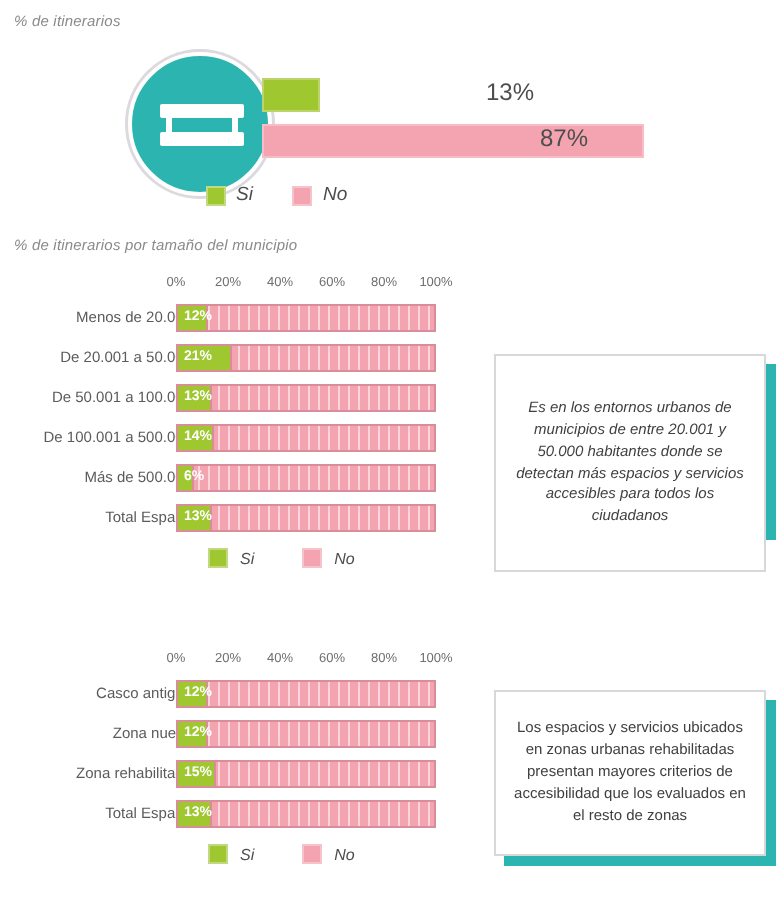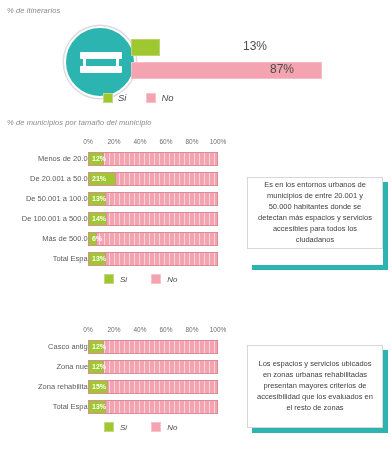--- a/index.html
+++ b/index.html
@@ -215,21 +215,21 @@
     text-align: center;
     padding: 9px 8px;
     display: flex;
     align-items: center;
     justify-content: center;
   }
   .callout-shadow {
     position: absolute;
     background: #2cb5b0;
   }
-  #callout-1 { left: 247px; top: 177px; width: 136px; height: 72px; }
+  #callout-1 { left: 247px; top: 177px; width: 136px; height: 109px; font-style: italic; }
   #callout-1-shadow-r { left: 383px; top: 182px; width: 5px; height: 88px; }
   #callout-1-shadow-b { left: 252px; top: 265px; width: 136px; height: 5px; }
 
   #callout-2 { left: 247px; top: 345px; width: 136px; height: 83px; }
   #callout-2-shadow-r { left: 383px; top: 350px; width: 5px; height: 83px; }
   #callout-2-shadow-b { left: 252px; top: 428px; width: 136px; height: 5px; }
 </style>
 </head>
 <body>
 
@@ -257,21 +257,21 @@
     </div>
     <div class="legend-item">
       <span class="legend-swatch no"></span>
       <span class="legend-text">No</span>
     </div>
   </div>
 </div>
 
 <div id="mid-block" class="chart-block">
 
-  <div class="chart-title section-title">% de municipios por tamaño del municipio</div>
+  <div class="chart-title section-title">% de itinerarios por tamaño del municipio</div>
 
   <div class="axis" id="mid-axis" style="top:22px;">
       <span style="left: 0%;">0%</span>
       <span style="left: 20%;">20%</span>
       <span style="left: 40%;">40%</span>
       <span style="left: 60%;">60%</span>
       <span style="left: 80%;">80%</span>
       <span style="left: 100%;">100%</span>
     </div>
 

